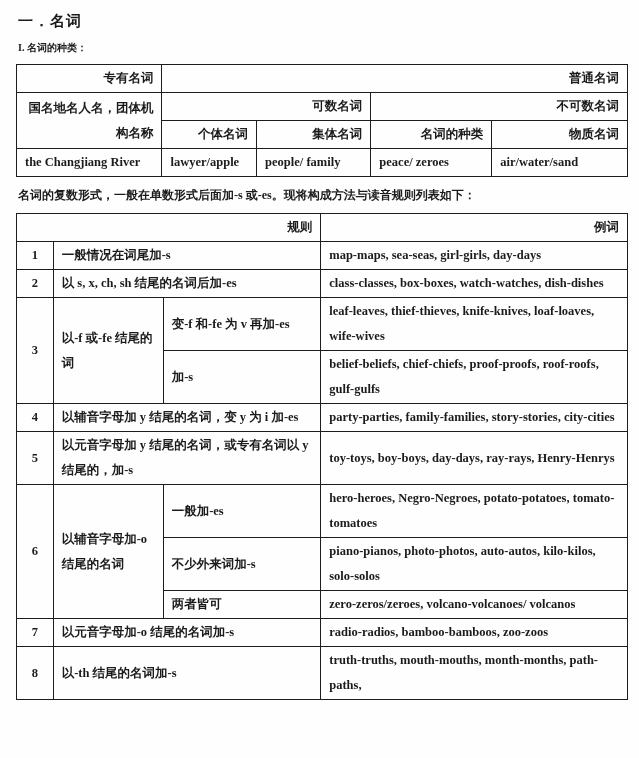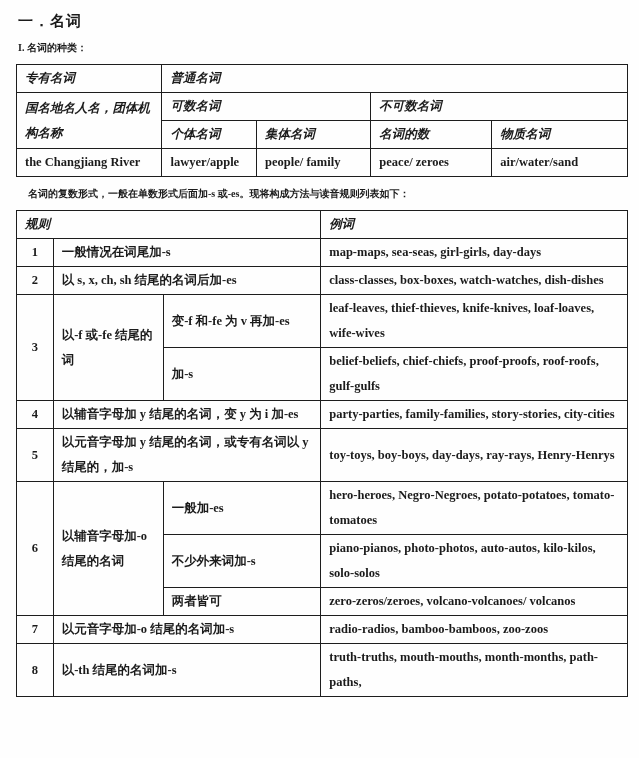--- a/index.html
+++ b/index.html
@@ -6,34 +6,34 @@
   body{
     width:639px;height:758px;overflow:hidden;
     background:#fefefe;color:#1b1b1b;
     font-family:"Liberation Serif","DejaVu Serif",serif;
     font-weight:bold;
     -webkit-font-smoothing:antialiased;
   }
   .page{padding:10px 11px 0 16px;}
   .doc-title{font-size:15px;margin:2px 0 0 2px;letter-spacing:1px;font-family:Liberation Serif, serif;}
   .sec-heading{font-size:10px;margin:10px 0 0 2px;}
-  .body-line{font-size:10px;margin:10px 0 0 12px;}
+  .body-line{font-size:12px;margin:10px 0 0 2px;}
   table{border-collapse:collapse;width:100%;table-layout:fixed;}
   .tbl1{margin-top:9px;}
   .tbl2{margin-top:9px;}
   td{
     border:1.6px solid #1d1d1d;
     padding:1px 8px;
     font-size:12.5px;
     line-height:25px;
     font-weight:bold;
     vertical-align:middle;
     word-wrap:break-word;
   }
-  td.hd{text-align:left;font-style:italic;}
+  td.hd{text-align:right;}
   td.num{text-align:center;padding:1px 2px;}
 </style>
 </head>
 <body>
 
 <div class="page">
 
   <div class="doc-title">一．名词</div>
 
   <div class="sec-heading">I. 名词的种类：</div>
@@ -52,21 +52,21 @@
       <td class="hd" colspan="4">普通名词</td>
     </tr>
     <tr>
       <td class="hd" rowspan="2">国名地名人名，团体机构名称</td>
       <td class="hd" colspan="2">可数名词</td>
       <td class="hd" colspan="2">不可数名词</td>
     </tr>
     <tr>
       <td class="hd">个体名词</td>
       <td class="hd">集体名词</td>
-      <td class="hd">名词的数</td>
+      <td class="hd">名词的种类</td>
       <td class="hd">物质名词</td>
     </tr>
     <tr>
       <td>the Changjiang River</td>
       <td>lawyer/apple</td>
       <td>people/ family</td>
       <td>peace/ zeroes</td>
       <td>air/water/sand</td>
     </tr>
   </tbody>

